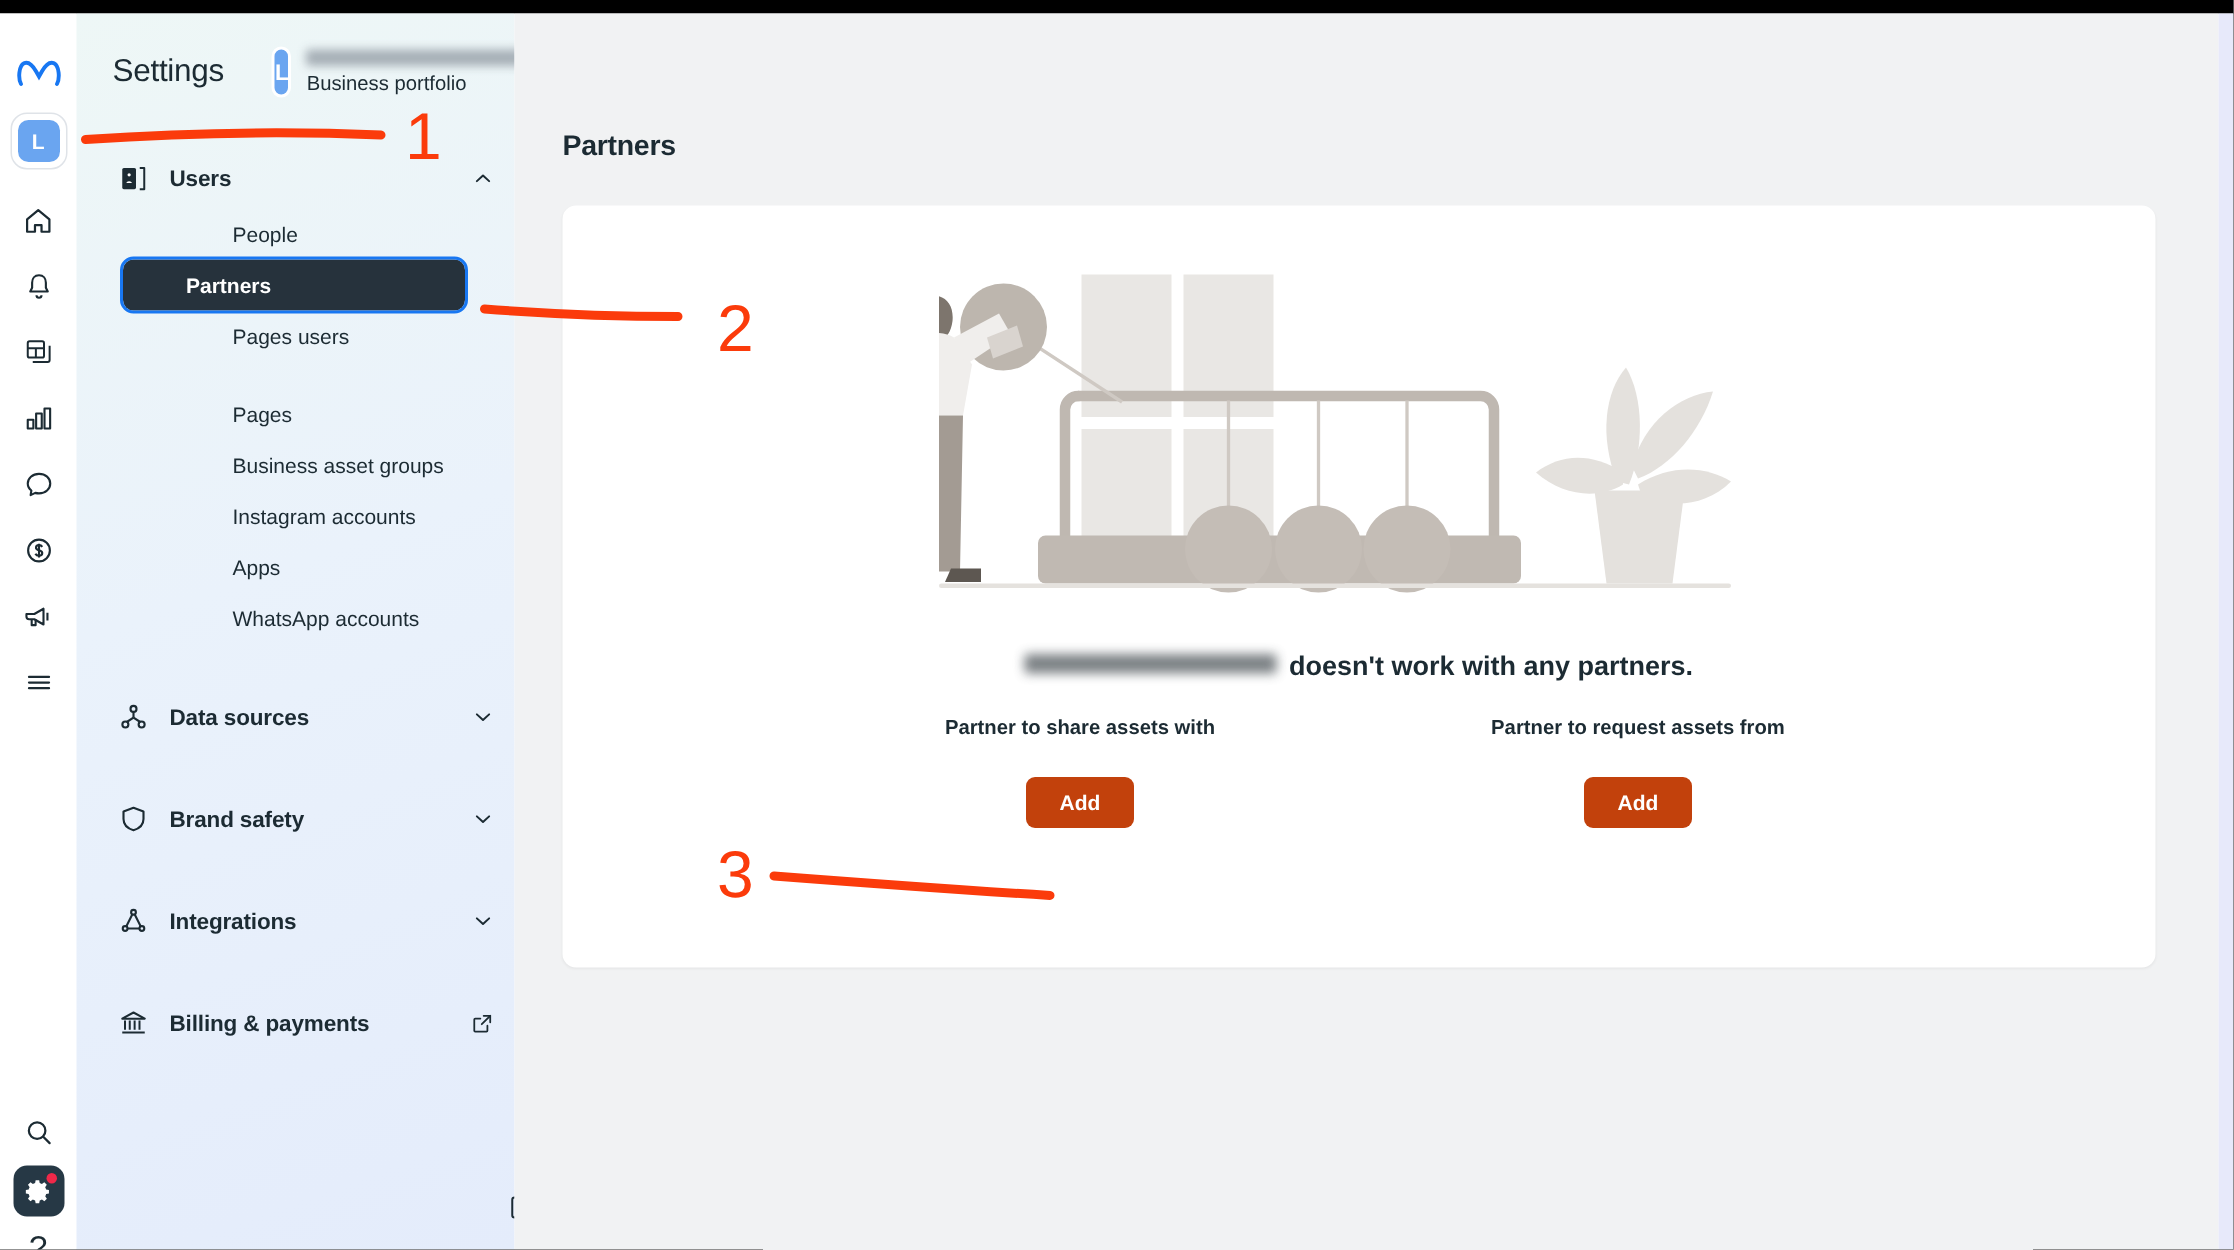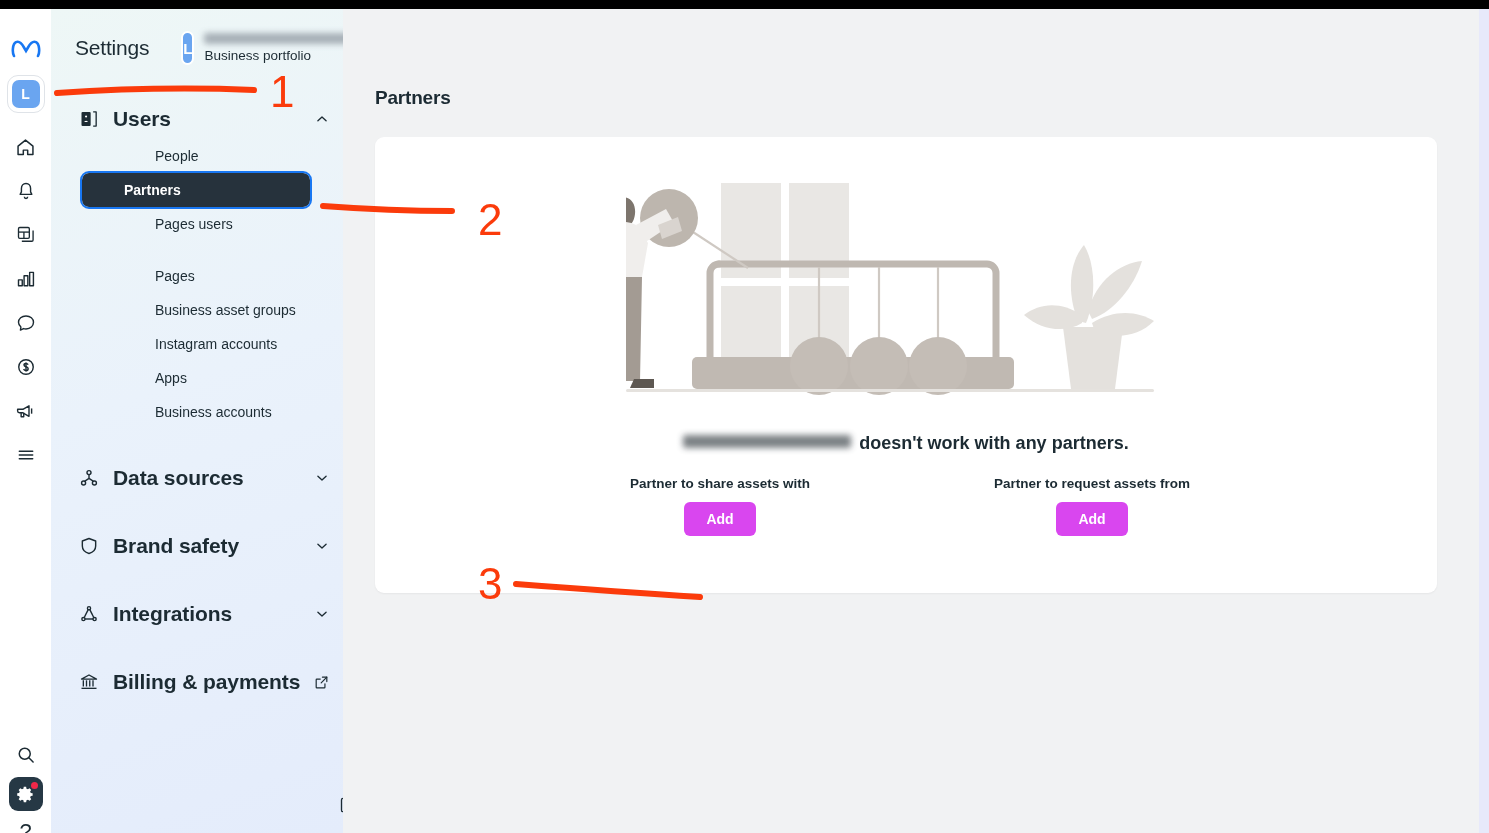--- a/index.html
+++ b/index.html
@@ -74,21 +74,21 @@
     background:#9aa3ab; filter: blur(3.2px); opacity:.85;
   }
   .biz-sub { font-size:13.5px; color:#1c2b33; line-height:1; }
 
   .nav-scroll { padding: 12px 0 0 0; }
 
   .nav-group-head {
     display:flex; align-items:center; height:40px; margin:0 14px 0 28px; cursor:pointer;
   }
   .nav-group-icon { width:22px; height:22px; margin-right:12px; color:#1c2b33; display:flex; align-items:center; }
-  .nav-group-label { font-size:21px; font-weight:700; color:#1c2b33; flex:1; letter-spacing:-0.1px; }
+  .nav-group-label { font-size:15px; font-weight:700; color:#1c2b33; flex:1; letter-spacing:-0.1px; }
   .chev { width:14px; height:14px; color:#1c2b33; }
 
   .nav-sub {
     display:block; font-size:14px; color:#1c2b33;
     height:34px; line-height:34px; padding-left:73px; cursor:pointer;
     border-radius:8px; margin:0 23px 0 31px;
   }
   .nav-sub.selected {
     background:#26323c; color:#ffffff; font-weight:700;
     outline:2px solid #1877f2; outline-offset:0px;
@@ -103,41 +103,41 @@
 
   
   .main {
     position:absolute; left:343px; top:9px; width:1136px; height:824px;
     background:#f1f2f3;
   }
   .main-inner { padding: 78px 52px 0 32px; }
   .page-title { font-size:19px; font-weight:700; color:#1c2b33; margin-bottom:28px; letter-spacing:-0.2px; }
 
   .card {
-    background:#ffffff; border-radius:9px; width:1062px; height:456px;
+    background:#ffffff; border-radius:9px; width:1062px; height:508px;
     box-shadow: 0 1px 2px rgba(0,0,0,.05);
     display:flex; flex-direction:column; align-items:center;
     padding-top:10px;
   }
   .illus { margin-top:14px; }
   .empty-head {
     margin-top:18px; font-size:18px; font-weight:700; color:#1c2b33;
     display:flex; align-items:baseline; gap:0;
   }
   .empty-name-redacted {
     display:inline-block; width:168px; height:13px; border-radius:2px;
     background:#6e7478; filter: blur(3.4px); opacity:.9; margin-right:8px;
     position:relative; top:-1px;
   }
   .cols { display:flex; margin-top:22px; width:1000px; justify-content:center; gap:0; }
   .col { width:372px; text-align:center; padding:0 8px; }
-  .col-title { font-size:13.5px; font-weight:700; color:#1c2b33; margin-bottom:11px; }
+  .col-title { font-size:13.5px; font-weight:700; color:#1c2b33; margin-bottom:26px; }
   .col-desc { font-size:13.5px; color:#1c2b33; line-height:20px; margin-bottom:19px; }
   .btn-add {
-    display:inline-block; background:#d946ef; color:#ffffff; border:none;
+    display:inline-block; background:#c2410c; color:#ffffff; border:none;
     font-family:"Liberation Sans", sans-serif;
     font-size:14px; font-weight:700; padding:9px 22px; border-radius:6px; cursor:pointer;
   }
 
   
   .rstrip { position:absolute; right:0; top:9px; width:10px; height:824px; background:#e7e9fa; }
 
   
   .anno { position:absolute; color:#fb3b0b; pointer-events:none; }
   .anno-num { font-size:44px; font-weight:400; line-height:1; font-family:"Liberation Sans", sans-serif; }
@@ -263,21 +263,21 @@
       <div class="nav-sub">People</div>
       <div class="nav-sub selected">Partners</div>
       <div class="nav-sub">Pages users</div>
 
       <div class="group-gap"></div>
 
       <div class="nav-sub">Pages</div>
       <div class="nav-sub">Business asset groups</div>
       <div class="nav-sub">Instagram accounts</div>
       <div class="nav-sub">Apps</div>
-      <div class="nav-sub">Business accounts</div>
+      <div class="nav-sub">WhatsApp accounts</div>
 
       <div class="group-gap" style="height:26px"></div>
 
       <div class="nav-group-head" style="height:46px">
         <span class="nav-group-icon">
           <svg width="20" height="20" viewBox="0 0 24 24" fill="none" stroke="#1c2b33" stroke-width="1.7" stroke-linejoin="round">
             <circle cx="12" cy="5.5" r="2.4"></circle>
               <circle cx="5.5" cy="18" r="2.4"></circle>
               <circle cx="18.5" cy="18" r="2.4"></circle>
             <path d="M12 8 v4.5"></path>

